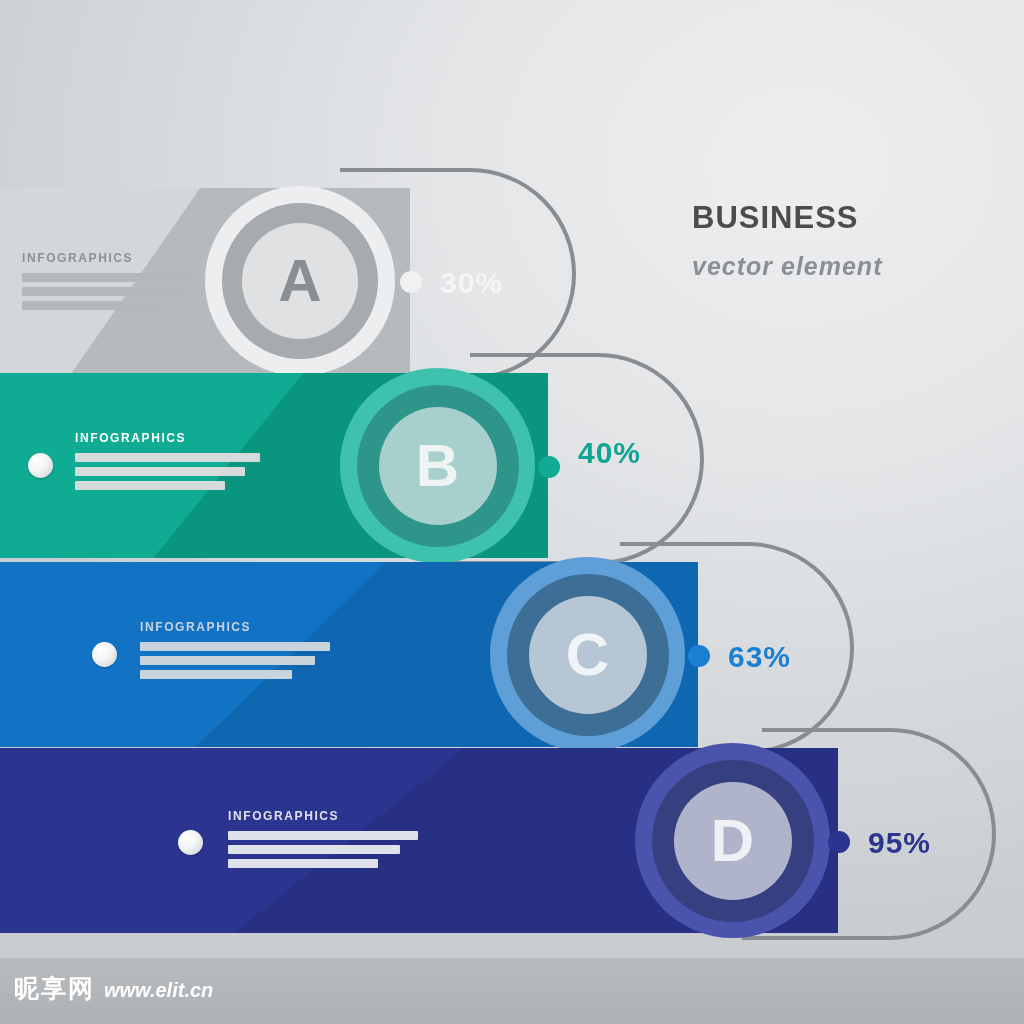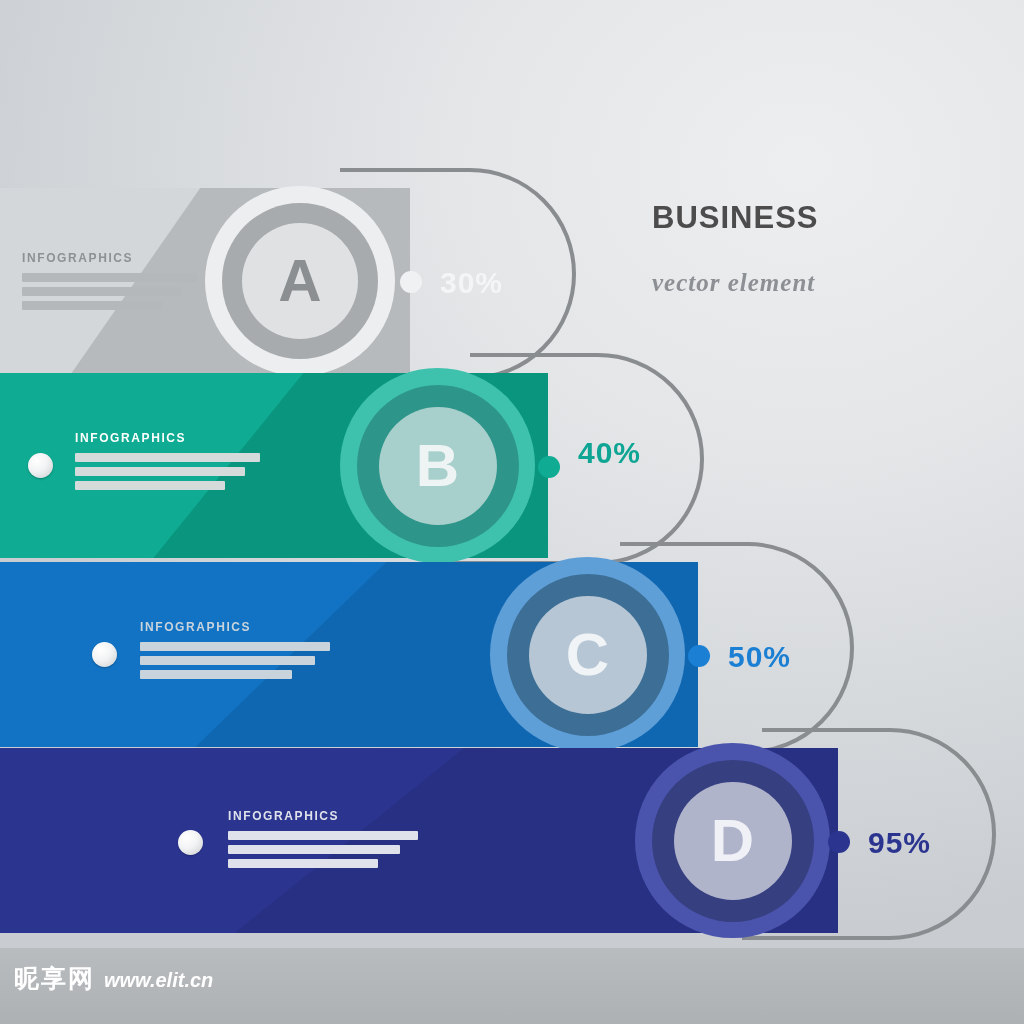--- a/index.html
+++ b/index.html
@@ -8,29 +8,29 @@
     font-family:"Liberation Sans", sans-serif;
     background:#ffffff;
   }
   #stage{
     position:relative;width:1024px;height:1024px;overflow:hidden;
     background:
       radial-gradient(ellipse 900px 760px at 78% 16%, #eceef0 0%, #e4e6e8 38%, #d6d9dc 72%, #c9cdd1 100%);
   }
 
   
-  .header{position:absolute;left:652px;top:196px;width:330px;}
+  .header{position:absolute;left:692px;top:196px;width:330px;}
   .h-line1,.h-line2{
     font-weight:bold;letter-spacing:1px;color:#4c4c4c;
     font-size:31px;line-height:44px;
   }
   .h-line2{letter-spacing:1.5px;}
   .h-sub{
-    margin-top:29px;color:#8c9094;font-weight:bold;font-style:italic;
-    font-size:25px;letter-spacing:1px;font-family:Liberation Serif, serif;
+    margin-top:12px;color:#8c9094;font-weight:bold;font-style:italic;
+    font-size:25px;letter-spacing:1px;
   }
   .h-body{margin-top:16px;text-align:center;color:#a6aaae;font-size:11px;line-height:17px;
           width:230px;margin-left:22px;font-weight:bold;}
 
   
   .row{position:absolute;height:185px;}
   .bar{position:absolute;left:0;top:0;height:100%;width:100%;overflow:hidden;}
   .bar .diag{
     position:absolute;right:0;bottom:0;width:72%;height:100%;
     clip-path:polygon(38% 0,100% 0,100% 100%,0 100%);
@@ -47,21 +47,21 @@
   .node{position:absolute;width:22px;height:22px;border-radius:50%;}
   .pct{position:absolute;font-size:30px;font-weight:bold;letter-spacing:1px;}
 
   
   .circ{position:absolute;border-radius:50%;display:flex;align-items:center;justify-content:center;}
   .circ .ring2{border-radius:50%;display:flex;align-items:center;justify-content:center;}
   .circ .ring3{border-radius:50%;display:flex;align-items:center;justify-content:center;}
   .glyph{font-weight:bold;line-height:1;}
 
   
-  .wm{position:absolute;left:0;bottom:0;width:1024px;height:76px;
+  .wm{position:absolute;left:0;bottom:0;width:1024px;height:66px;
       background:linear-gradient(180deg,#b9bcbf 0%,#aeb1b4 100%);}
   .wm-logo{position:absolute;left:14px;top:14px;display:flex;align-items:baseline;gap:9px;}
   .wm-cn{color:#fff;font-weight:bold;font-size:25px;letter-spacing:2px;
          font-family:"DejaVu Sans",sans-serif;}
   .wm-url{color:#fff;font-size:20px;font-style:italic;font-weight:bold;}
   .wm-id{position:absolute;right:12px;top:19px;color:#f2f2f2;font-size:13px;
          background:rgba(160,163,166,.65);padding:2px 6px;}
 </style>
 </head>
 <body>
@@ -141,21 +141,21 @@
       <div class="ln" style="width:152px;background:#c9d3dc;"></div>
     </div>
     <div class="circ" style="left:490px;top:-5px;width:195px;height:195px;background:#5e9fd8;">
       <div class="ring2" style="width:162px;height:162px;background:#3d6f96;">
         <div class="ring3" style="width:118px;height:118px;background:#b6c6d4;">
           <span class="glyph" style="font-size:60px;color:#f0f4f7;">C</span>
         </div>
       </div>
     </div>
     <div class="node" style="left:688px;top:83px;background:#1b7fd4;"></div>
-    <div class="pct" style="left:728px;top:78px;color:#1b7fd4;">50%</div>
+    <div class="pct" style="left:728px;top:78px;color:#1b7fd4;">63%</div>
   </div>
 
   <div class="row" id="rowD" style="left:0px;top:748px;width:838px;">
     <svg width="760" height="185" style="position:absolute;left:762px;top:-8px;overflow:visible;">
       <path d="M 0 -10 L 128 -10 A 104 104 0 0 1 128 198 L -20 198" fill="none" stroke="#8a8d90" stroke-width="4"></path>
     </svg>
     <div class="bar">
       <div class="bar-fill" style="position:absolute;inset:0;background:#2b3590;"></div>
       <div class="diag" style="background:#232b73;"></div>
     </div>

